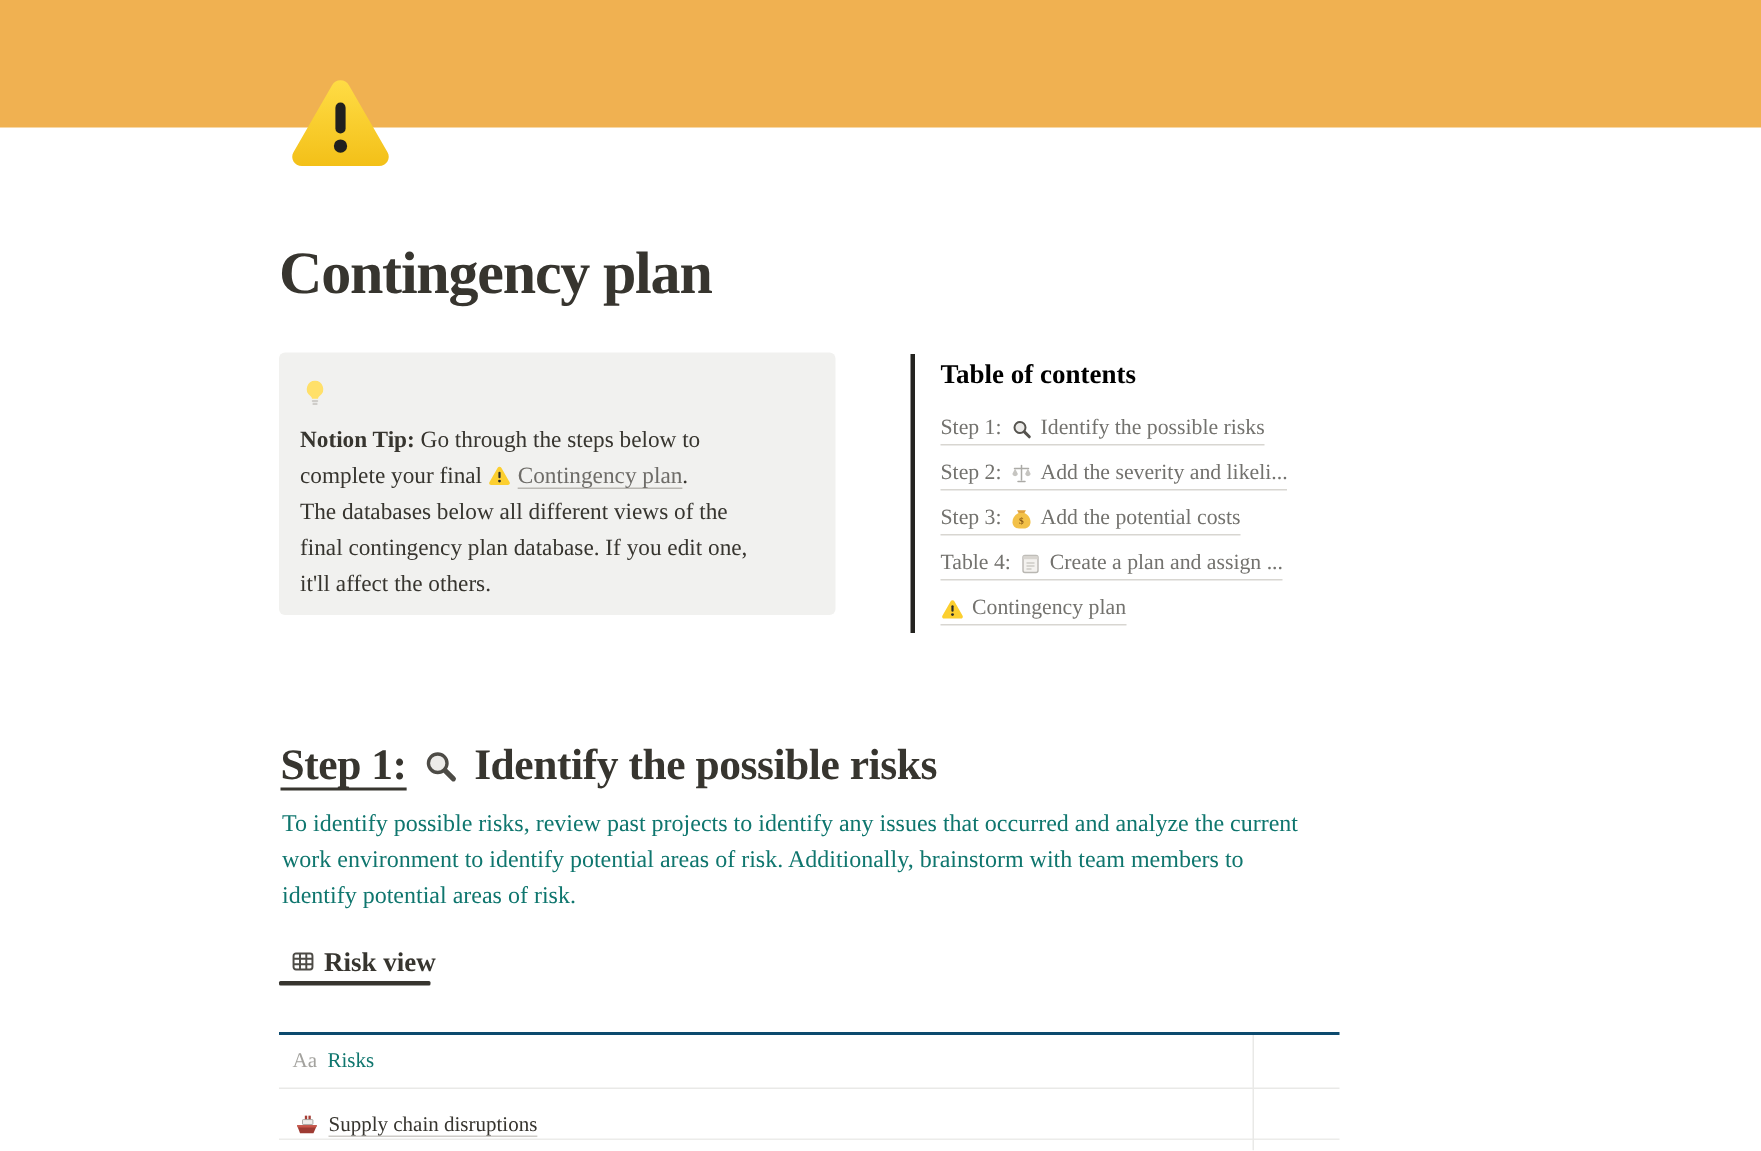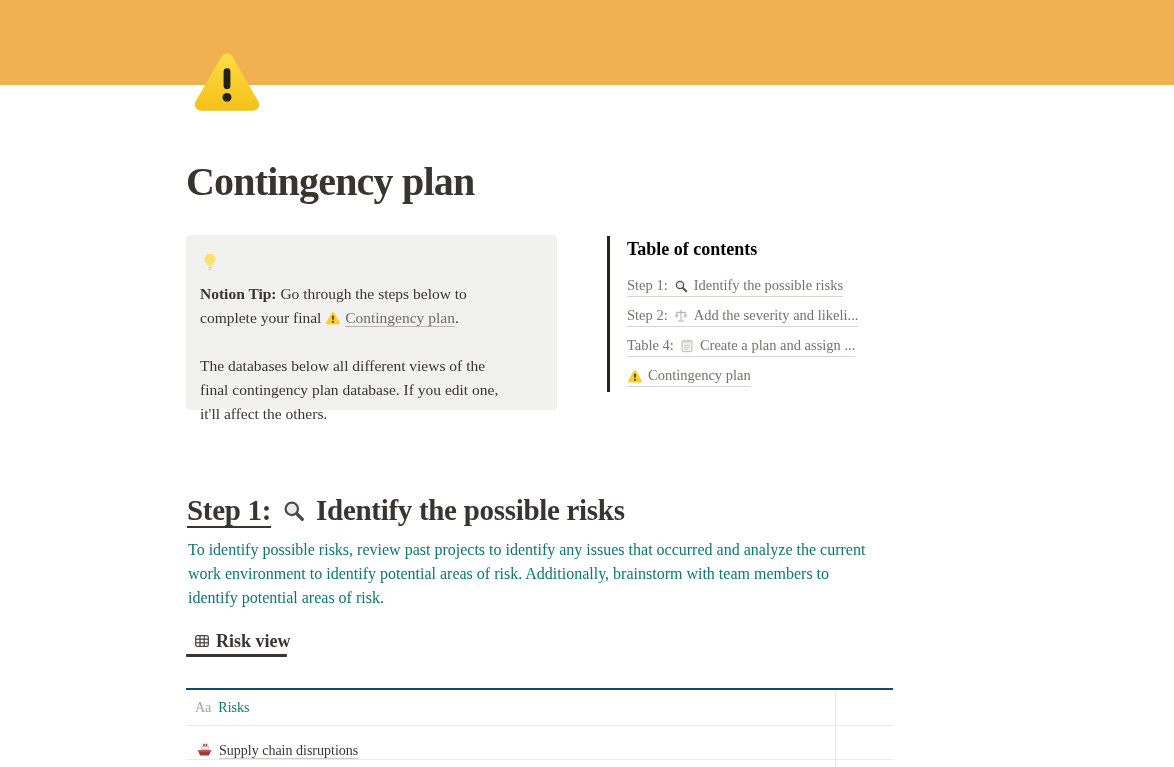--- a/index.html
+++ b/index.html
@@ -8,21 +8,21 @@
   .cover{position:absolute;left:0;top:0;width:1174px;height:85px;background:#F0B151;}
   .page-icon{position:absolute;left:188px;top:45px;width:78px;height:71px;cursor:pointer;}
   .page-title{position:absolute;left:186px;top:158px;font-size:40px;font-weight:700;
               letter-spacing:-0.8px;color:#37352F;}
   
   .callout{position:absolute;left:186px;top:235px;width:371px;height:175px;background:#F1F1EF;
            border-radius:4px;box-sizing:border-box;padding:14px 14px 14px 14px;display:flex;gap:9px;flex-direction:column;}
   .callout-icon{width:20px;height:22px;flex:0 0 20px;margin-top:2px;}
   .callout-text{width:312px;font-size:15.5px;line-height:24px;color:#37352F;}
   .callout-text p{margin:0;}
-  .callout-text p + p{margin-top:24px;}
+  .callout-text p + p{}
   .inline-warning{display:inline-block;width:16px;height:16px;vertical-align:-3px;}
   .callout-link{color:#6E6C68;text-decoration:underline;text-decoration-color:#B9B7B2;
                 text-underline-offset:3px;cursor:pointer;}
   
   .toc{position:absolute;left:607px;top:236px;width:290px;border-left:3px solid #242320;
        padding-left:17px;box-sizing:border-box;}
   .toc-title{font-size:18px;font-weight:700;line-height:26px;margin-bottom:10px;color:#000000;}
   .toc-row{height:30px;display:flex;align-items:center;}
   .toc-link{display:inline-flex;align-items:center;gap:5px;font-size:14.5px;color:#73726E;
             border-bottom:1px solid #D8D6D1;padding-bottom:2px;cursor:pointer;}
@@ -122,20 +122,31 @@
                 <line x1="5" y1="6.5" x2="19" y2="6.5"></line>
                 <line x1="8.5" y1="19.5" x2="15.5" y2="19.5"></line>
               </g>
               <path d="M5.6 6.5 L2.8 12 a2.9 2.9 0 0 0 5.6 0 Z" fill="#C6C5C1"></path>
               <path d="M18.4 6.5 L15.6 12 a2.9 2.9 0 0 0 5.6 0 Z" fill="#C6C5C1"></path>
             </svg></span>
         <span>Add the severity and likeli...</span>
       </span>
     </div>
 
+    <div class="toc-row">
+      <span class="toc-link">
+        <span class="toc-prefix">Step 3:</span>
+        <span class="toc-ic"><svg viewBox="0 0 24 24" width="16" height="16">
+              <path d="M9.2 6.2 L7.6 3.2 h8.8 L14.8 6.2 z" fill="#E0A33E"></path>
+              <path d="M9.2 6 C4.8 8 3 11.5 3 15.2 C3 19 6 21.5 9.5 21.5 h5 C18 21.5 21 19 21 15.2 C21 11.5 19.2 8 14.8 6 z" fill="#F3C148"></path>
+              <text x="12" y="17.5" font-size="9.5" font-weight="bold" fill="#8A5A16" text-anchor="middle">$</text>
+            </svg></span>
+        <span>Add the potential costs</span>
+      </span>
+    </div>
 
     <div class="toc-row">
       <span class="toc-link">
         <span class="toc-prefix">Table 4:</span>
         <span class="toc-ic"><svg viewBox="0 0 24 24" width="16" height="16">
               <rect x="4.5" y="3.5" width="15" height="17" rx="2" fill="#F4F2EF" stroke="#B9B7B2" stroke-width="1.4"></rect>
               <rect x="4.8" y="3.8" width="14.4" height="3.4" fill="#D8D5D0"></rect>
               <line x1="8" y1="11" x2="16" y2="11" stroke="#B9B7B2" stroke-width="1.2"></line>
               <line x1="8" y1="14" x2="16" y2="14" stroke="#B9B7B2" stroke-width="1.2"></line>
               <line x1="8" y1="17" x2="13" y2="17" stroke="#B9B7B2" stroke-width="1.2"></line>

